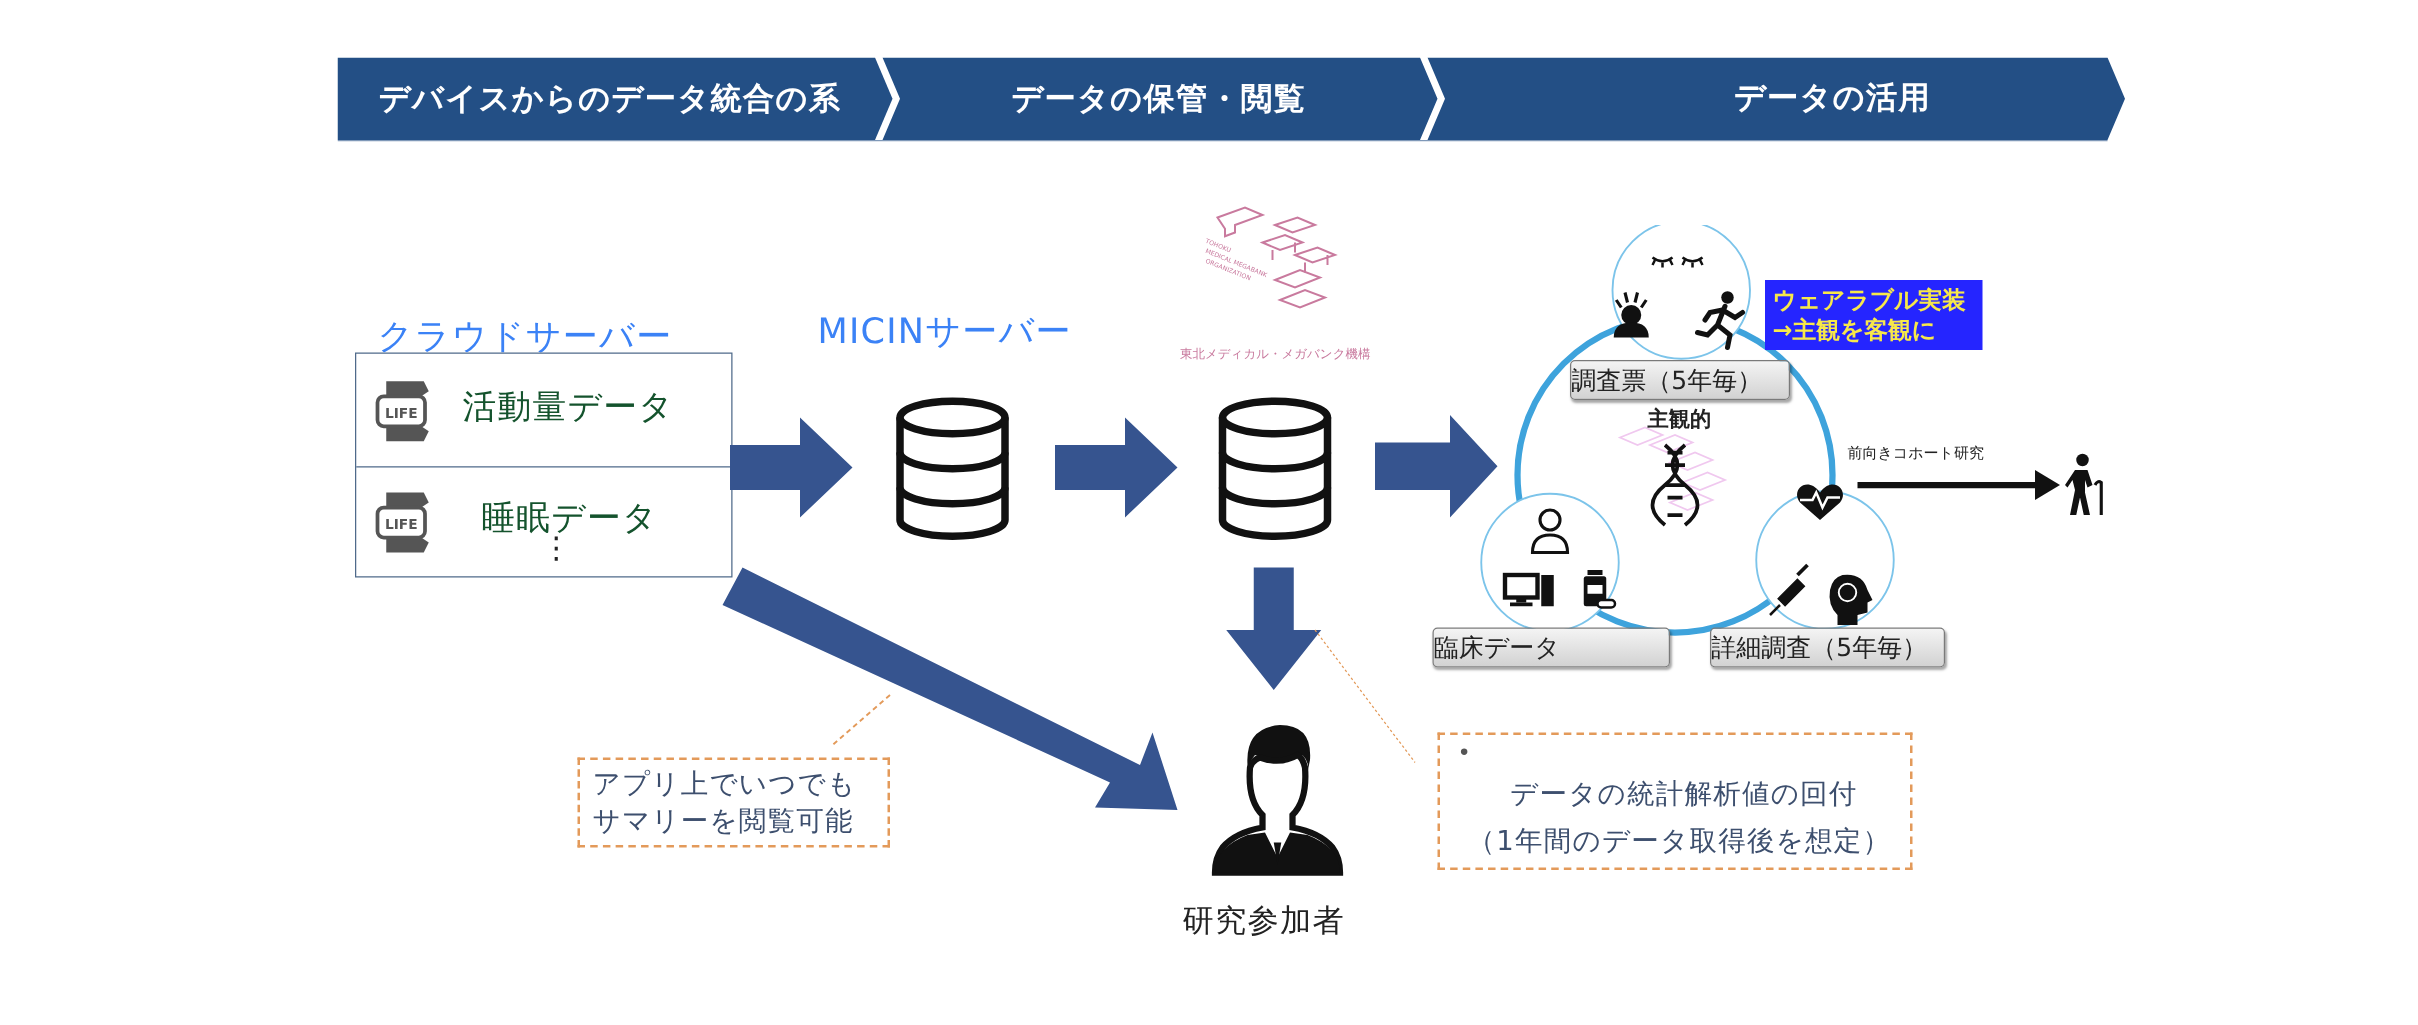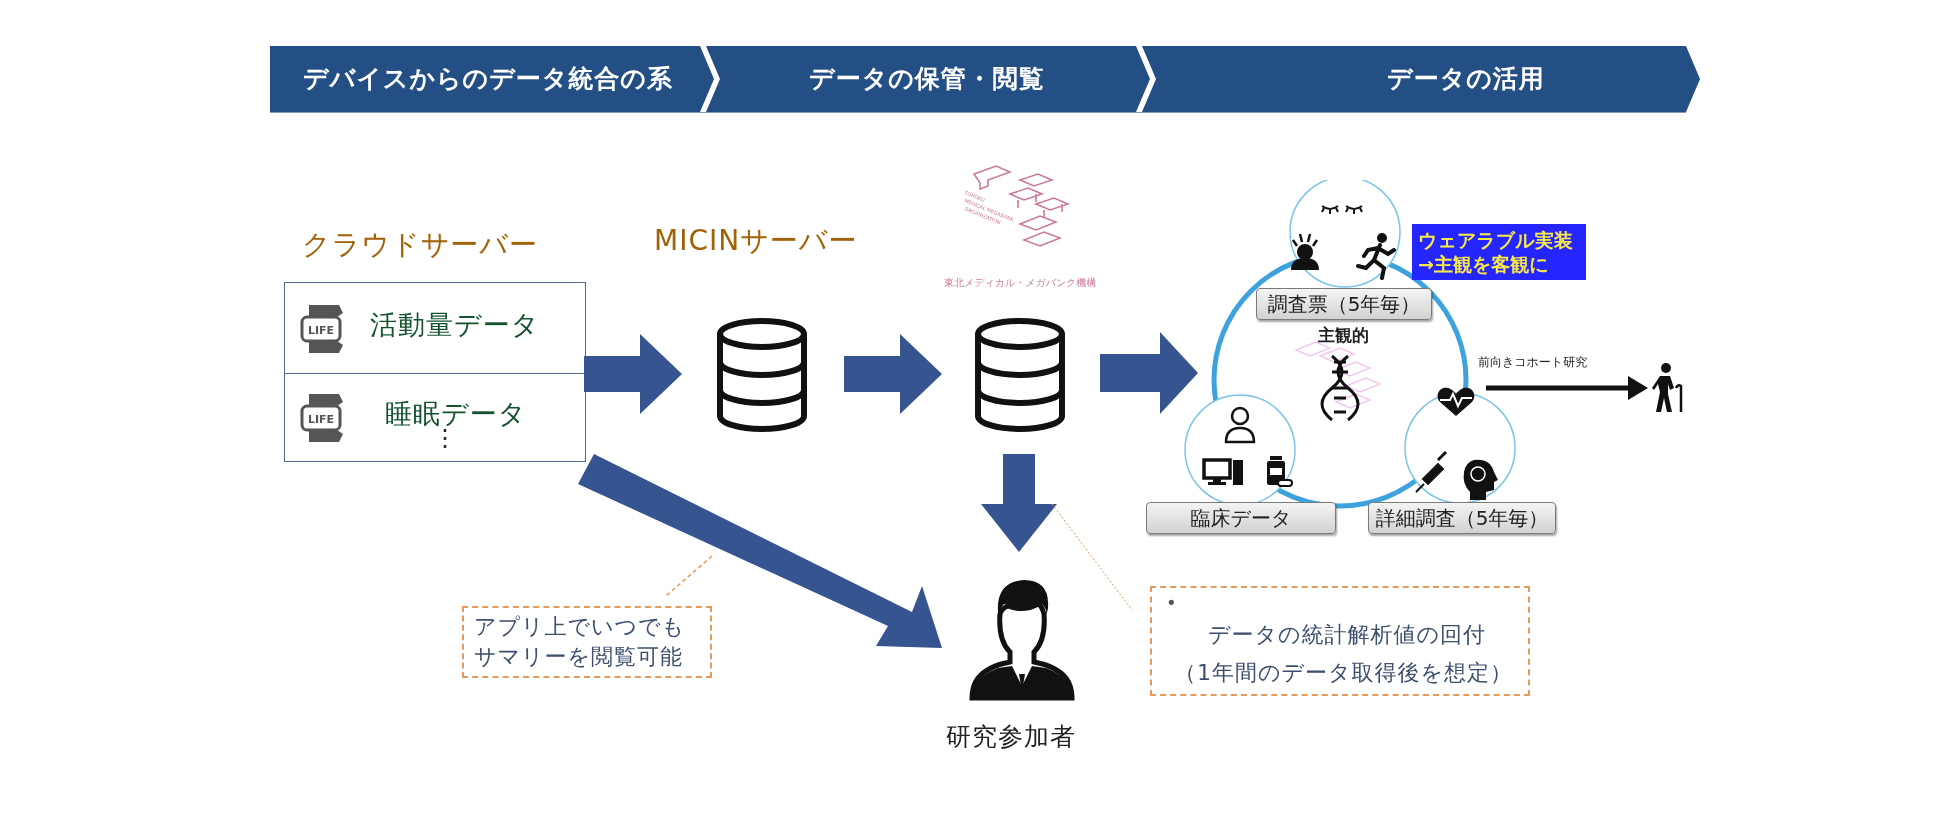--- a/index.html
+++ b/index.html
@@ -2,27 +2,27 @@
 <html><head>
 <meta charset="utf-8">
 <style>
   html, body { margin:0; padding:0; background:#ffffff; }
   body { width:1934px; height:820px; position:relative; overflow:hidden;
          font-family:"DejaVu Sans", sans-serif; color:#222; }
   .abs { position:absolute; }
   .banner-svg { position:absolute; left:270px; top:46px; }
   .banner-text { position:absolute; top:46px; height:66px; line-height:66px; color:#fff;
                  font-weight:bold; font-size:25px; text-align:center; white-space:nowrap; letter-spacing:1px; }
-  .section-title { font-size:28px; color:#a16207; white-space:nowrap; letter-spacing:1px; }
+  .section-title { font-size:28px; color:#3b82f6; white-space:nowrap; letter-spacing:1px;margin-top:24px; }
   .device-box { position:absolute; left:284px; top:282px; width:302px; height:180px;
                 border:1.5px solid #4f6a8a; box-sizing:border-box; background:#fff; }
   .device-row { position:absolute; left:0; width:100%; height:90px; }
   .device-row + .device-row { border-top:1.5px solid #4f6a8a; }
   .device-label { position:absolute; font-size:27px; color:#14532d; white-space:nowrap; letter-spacing:1px; }
-  .gray-label { position:absolute; height:32px; line-height:30px; font-size:20px; text-align:center;
+  .gray-label { position:absolute; height:32px; line-height:30px; font-size:20px; text-align:left;
                 background:linear-gradient(#f4f4f4,#d2d2d2); border:1.5px solid #7a7a7a;
                 border-radius:4px; box-shadow:1px 2px 2px rgba(0,0,0,0.35); white-space:nowrap; color:#222; box-sizing:border-box; }
   .note-box { position:absolute; border:2.5px dashed #e39a5a; box-sizing:border-box; color:#3d4f6e; }
   .note-line { white-space:nowrap; font-size:22px; letter-spacing:1px; }
   .wearable-box { position:absolute; left:1412px; top:224px; width:174px; height:56px;
                   background:#2525ff; color:#f7e84a; font-weight:bold; font-size:19px;
                   line-height:24px; padding:4px 6px; box-sizing:border-box; white-space:nowrap; }
 </style>
 </head>
 <body>

